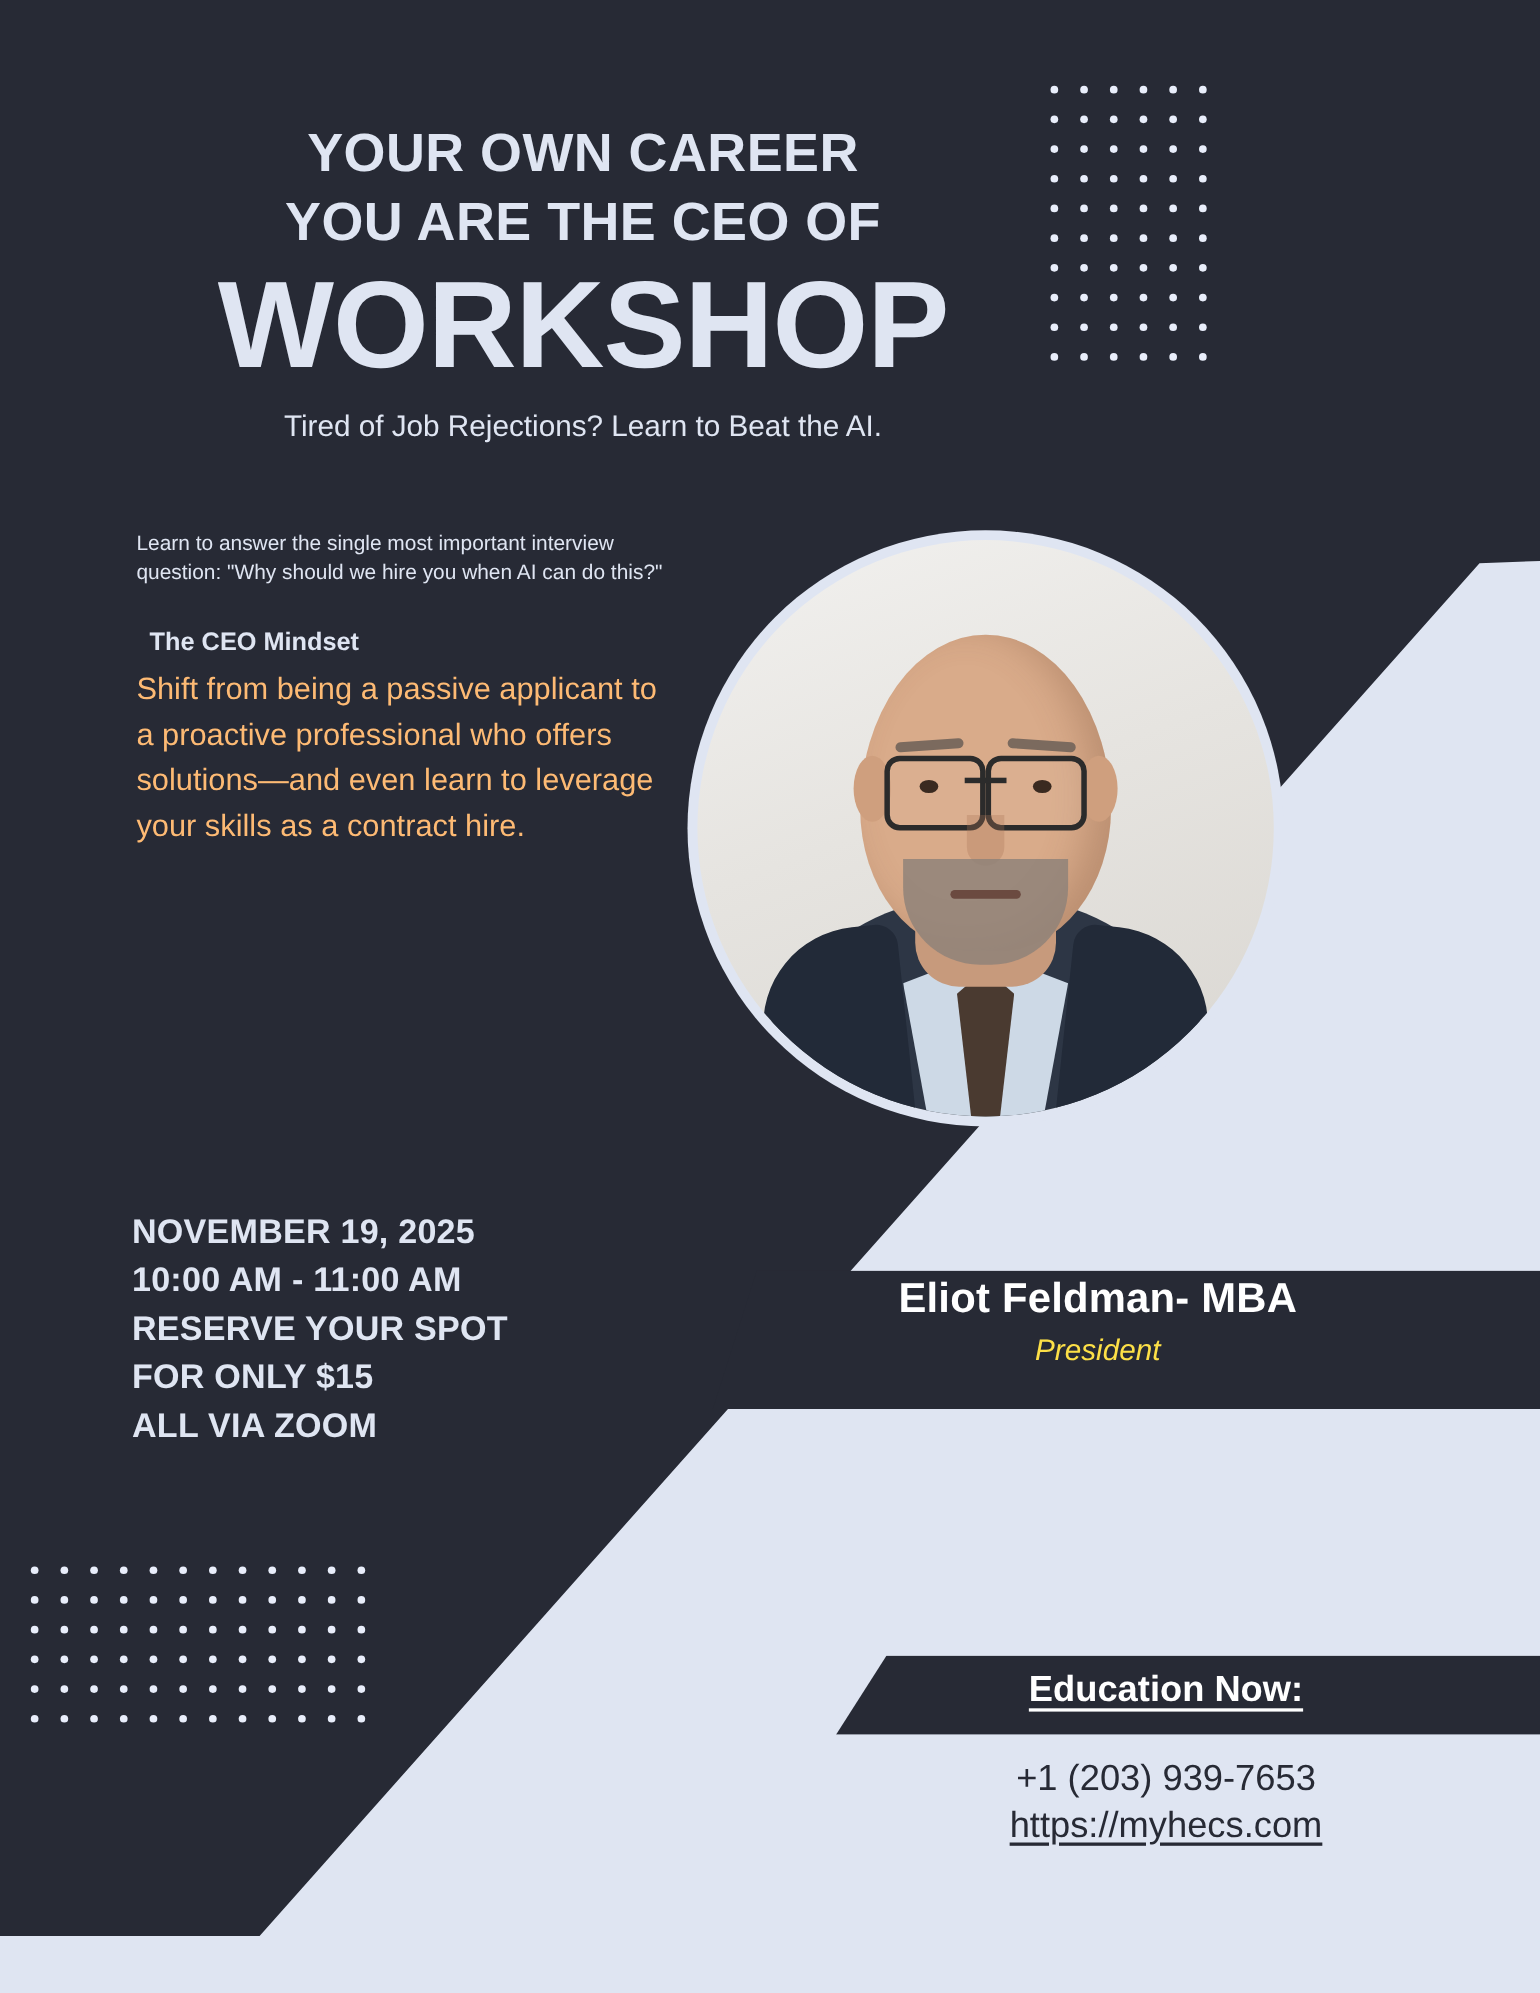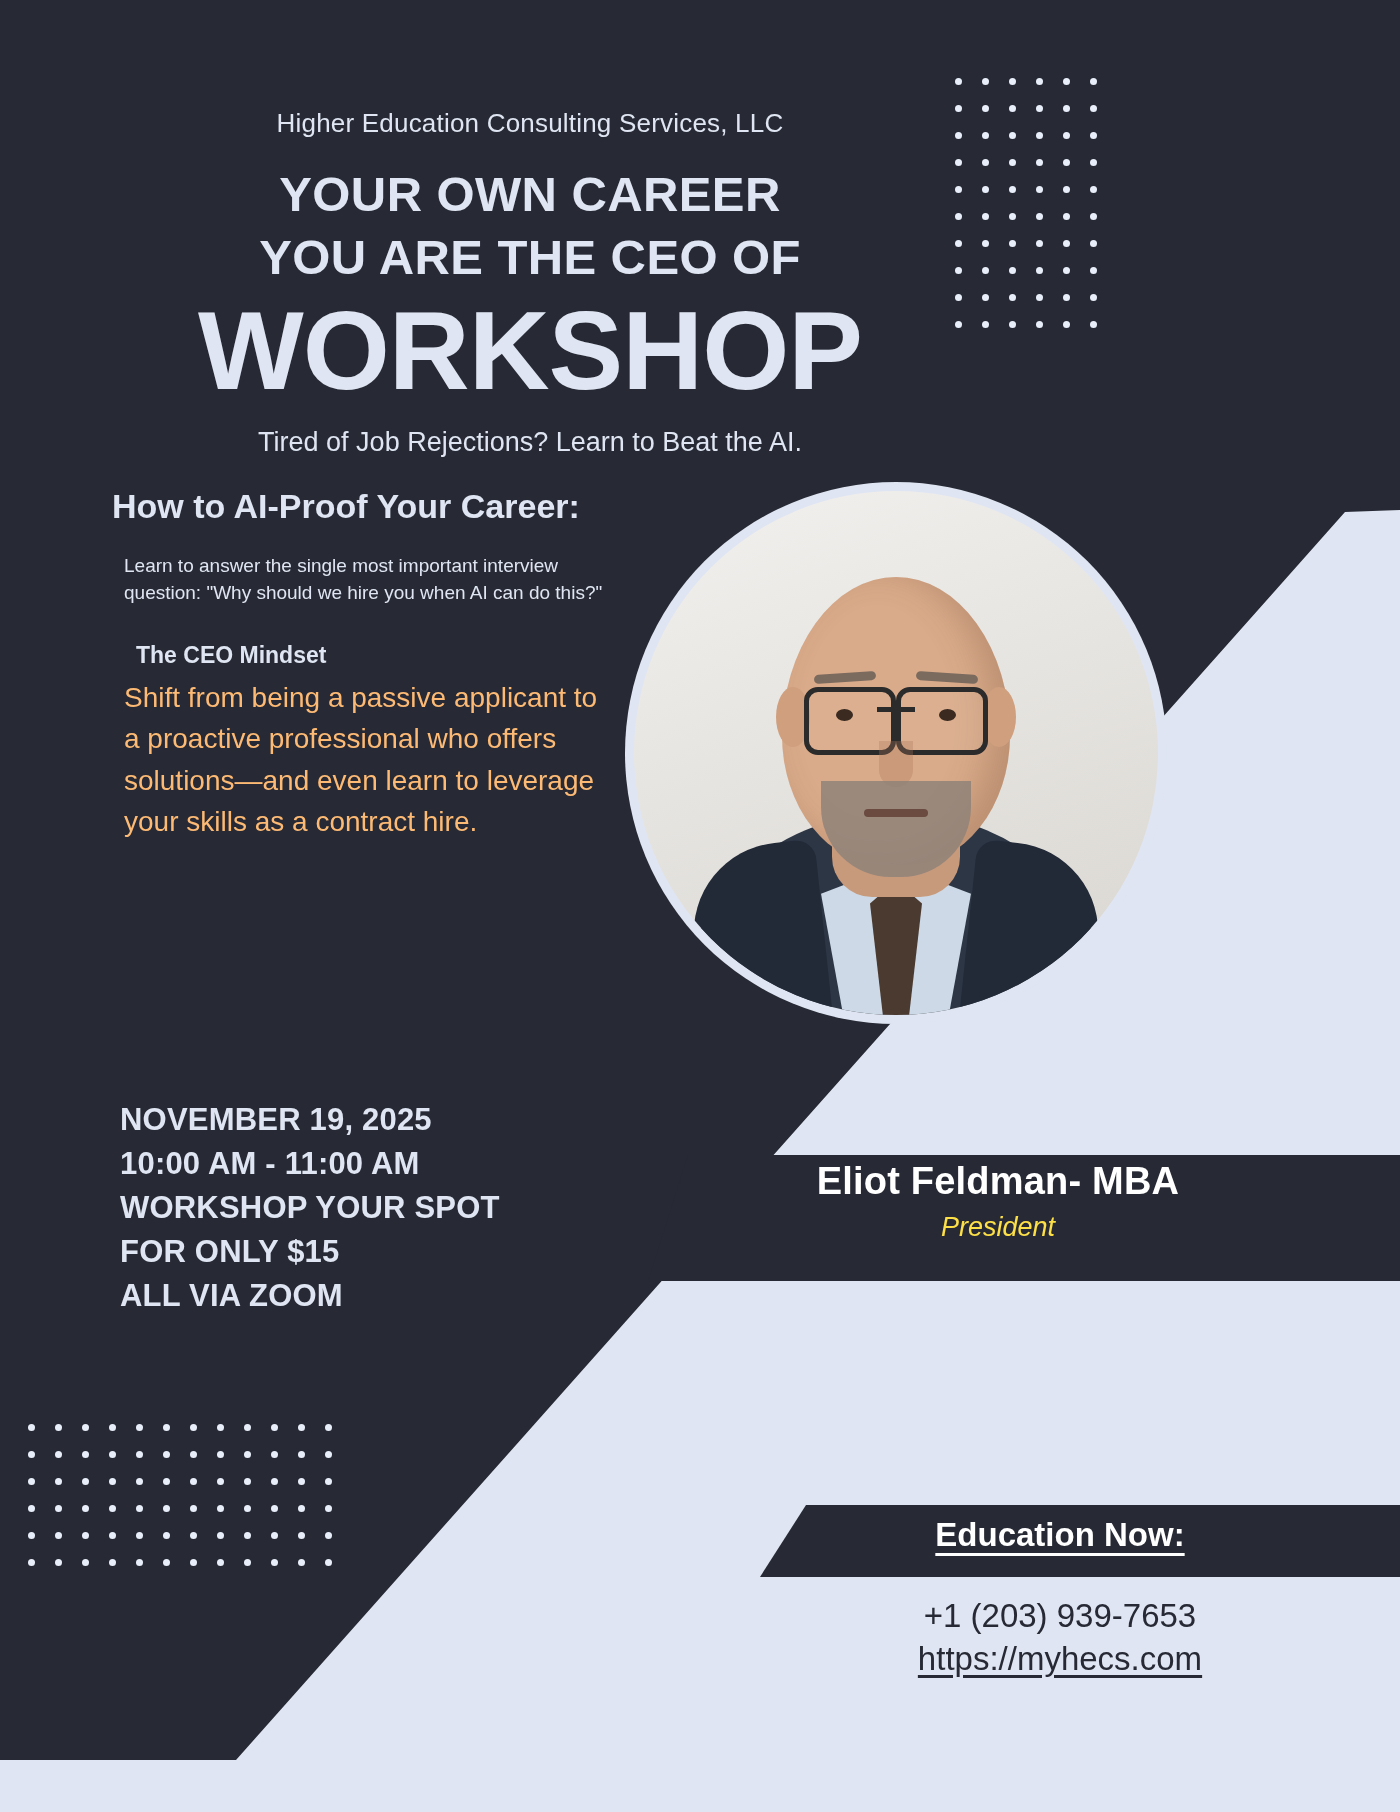--- a/index.html
+++ b/index.html
@@ -558,38 +558,36 @@
       <span></span>
     <span></span>
       <span></span>
       <span></span>
       <span></span>
       <span></span>
       <span></span>
   </div>
 
   <div class="header">
-    <p class="org-name">Higher Education Consulting Services, LLC</p>
     <p class="title-line">YOUR OWN CAREER</p>
     <p class="title-line">YOU ARE THE CEO OF</p>
     <p class="title-big">WORKSHOP</p>
     <p class="tagline">Tired of Job Rejections? Learn to Beat the AI.</p>
   </div>
 
   <div class="left-col">
-    <h2 class="sec-head">How to AI-Proof Your Career:</h2>
     <p class="sec-body">Learn to answer the single most important interview question: "Why should we hire you when AI can do this?"</p>
     <h3 class="sub-head">The CEO Mindset</h3>
     <p class="sec-body-2">Shift from being a passive applicant to a proactive professional who offers solutions—and even learn to leverage your skills as a contract hire.</p>
   </div>
 
   <div class="details">
     <div>NOVEMBER 19, 2025</div>
     <div>10:00 AM - 11:00 AM</div>
-    <div>WORKSHOP YOUR SPOT</div>
+    <div>RESERVE YOUR SPOT</div>
     <div>FOR ONLY $15</div>
     <div>ALL VIA ZOOM</div>
   </div>
 
   <div class="portrait-wrap">
     <div class="portrait">
       <div class="p-suit"></div>
       <div class="p-shirt"></div>
       <div class="p-tie"></div>
       <div class="p-neck"></div>

